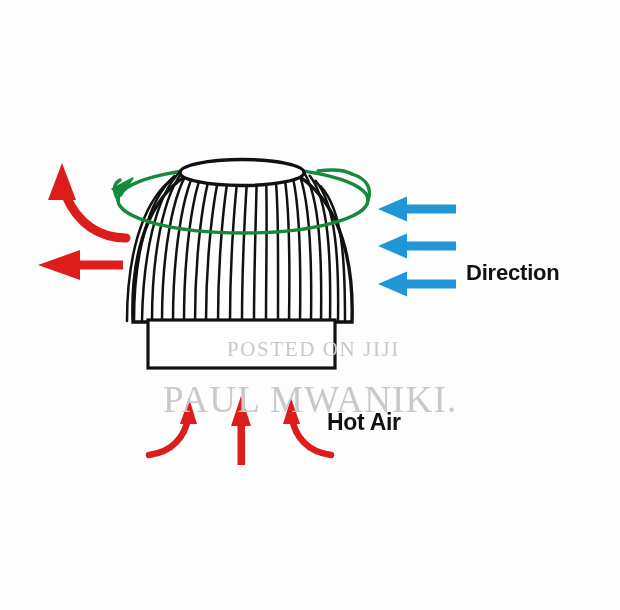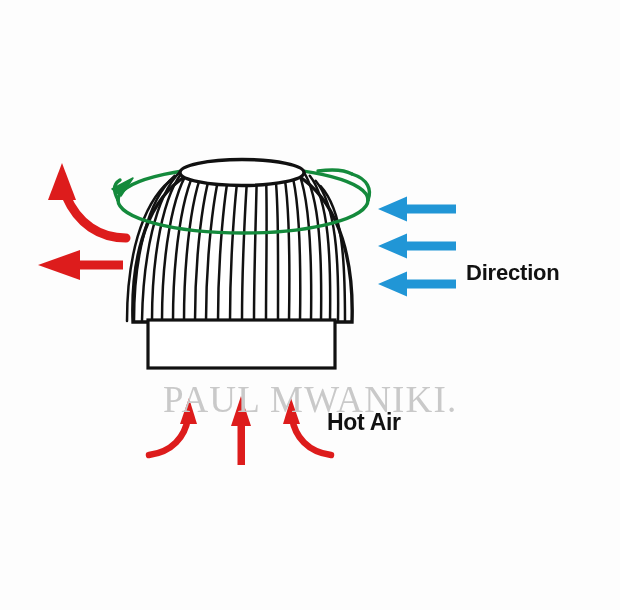--- a/index.html
+++ b/index.html
@@ -177,20 +177,21 @@
       </g>
 
       <g>
         <path d="M 331 455 C 308 452 295 437 292 418" fill="none" stroke="#dd1c1c" stroke-width="6.5" stroke-linecap="round"></path>
         <path d="M 291 398 L 300 424 L 283 424 Z" fill="#dd1c1c"></path>
       </g>
     </g>
 
   </svg>
 
+  <div class="watermark" id="watermark-posted">POSTED ON JIJI</div>
 
   <div class="watermark" id="watermark-name">PAUL MWANIKI.</div>
 
 
   <div class="label" id="wind-label-line2">Direction</div>
 
   <div class="label" id="hot-air-label">Hot Air</div>
 
 </div>
 

